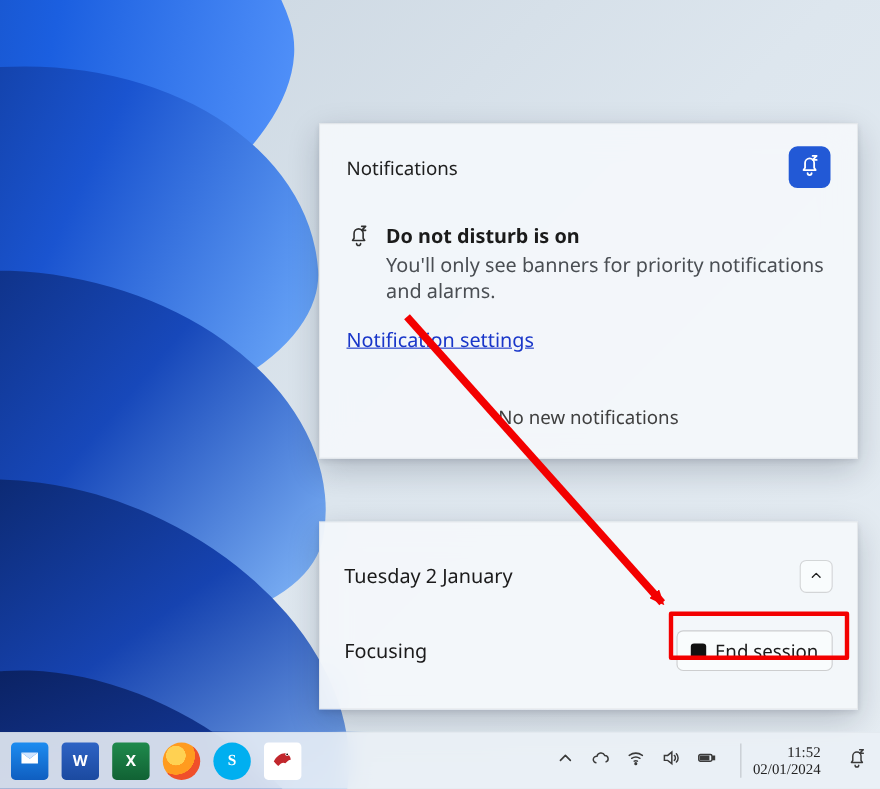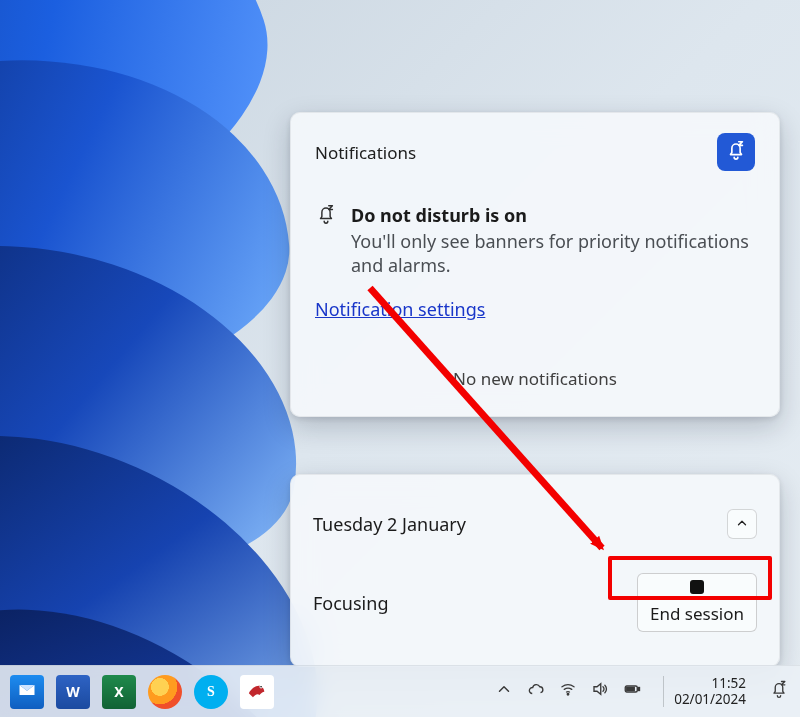--- a/index.html
+++ b/index.html
@@ -35,34 +35,34 @@
   .tb-apps { display:flex; gap:12px; align-items:center; }
   .tb-icon { width:34px; height:34px; border-radius:4px; display:flex; align-items:center; justify-content:center; font-size:14px; font-weight:700; color:#fff; cursor:pointer;}
   .mail    { background:linear-gradient(#1d8cf0,#0f5ec0);}
   .word    { background:linear-gradient(#2e63c4,#1b4aa0);}
   .excel   { background:linear-gradient(#1f8a4c,#116234);}
   .firefox { background:radial-gradient(circle at 35% 35%, #ffd152 0 28%, #ff9b1f 29% 55%, #f04f2a 56% 80%, #aa2fe6 81% 100%); border-radius:50%; }
   .skype   { background:#00aff0; border-radius:50%; font-family:Georgia,serif;}
   .irfan   { background:#fff; position:relative;}
   .irfan svg{width:26px;height:26px;}
   .tb-spacer { flex:1; }
-  .tray { display:flex; align-items:center; gap:14px; color:#3a3a3a;}
+  .tray { display:flex; align-items:center; gap:14px; color:#3a3a3a;font-family:Liberation Serif, serif;}
   .tray-icon { display:flex; align-items:center; justify-content:center; cursor:pointer;}
   .tray-icon svg { width:18px; height:18px; stroke:#3a3a3a; }
   .clock { text-align:right; line-height:1.15; font-size:13.5px; color:#222; padding:0 6px; cursor:pointer;}
   .clock .sep { border-left:1px solid rgba(0,0,0,.18); padding-left:10px; margin-left:2px; display:inline-block;}
   .notif-btn { width:26px; height:26px; display:flex; align-items:center; justify-content:center; cursor:pointer;}
   .notif-btn svg{width:20px;height:20px;stroke:#3a3a3a;}
 
   
   .card {
     position:absolute; right:20px;
     background: rgba(244,247,251,.92);
     border:1px solid rgba(0,0,0,.06);
-    border-radius:10px;
+    border-radius:0;
     box-shadow: 0 10px 28px rgba(10,20,40,.20), 0 2px 6px rgba(10,20,40,.12);
     backdrop-filter: blur(14px);
     padding:20px 24px;
     width:490px;
     color:#1b1b1b;
   }
   .notif-card { top:112px; }
   .calendar-card { top:474px; padding:34px 22px; }
   .notif-head { display:flex; align-items:center; justify-content:space-between; margin-bottom:26px;}
   .notif-head h3 { font-size:17px; font-weight:400; color:#202020;}
@@ -79,21 +79,21 @@
   .no-new { text-align:center; font-size:17px; color:#404040; margin-top:46px; margin-bottom:6px;}
   .cal-head { display:flex; align-items:center; justify-content:space-between;}
   .cal-head .date { font-size:18px; }
   .chev { width:30px;height:30px;border:1px solid rgba(0,0,0,.15);border-radius:6px;display:flex;align-items:center;justify-content:center;cursor:pointer;background:rgba(255,255,255,.5);}
   .chev svg{width:14px;height:14px;stroke:#222;}
   .focus-row { display:flex; align-items:center; justify-content:space-between; margin-top:34px;}
   .focus-row .lbl { font-size:18px; }
   .end-btn {
     display:flex; align-items:center; gap:8px;
     padding:6px 12px; border:1px solid rgba(0,0,0,.18); border-radius:6px;
-    background:rgba(255,255,255,.55); cursor:pointer; font-size:17px;flex-direction:column;
+    background:rgba(255,255,255,.55); cursor:pointer; font-size:17px;
   }
   .end-btn .sq { width:14px;height:14px;border-radius:3px;background:#111;}
   
   .red-rect { position:absolute; right:28px; top:556px; width:164px; height:44px; border:4px solid #f30000; border-radius:2px; pointer-events:none;}
   .arrow { position:absolute; pointer-events:none; }
 </style>
 </head>
 <body>
 
 <div class="wallpaper">

